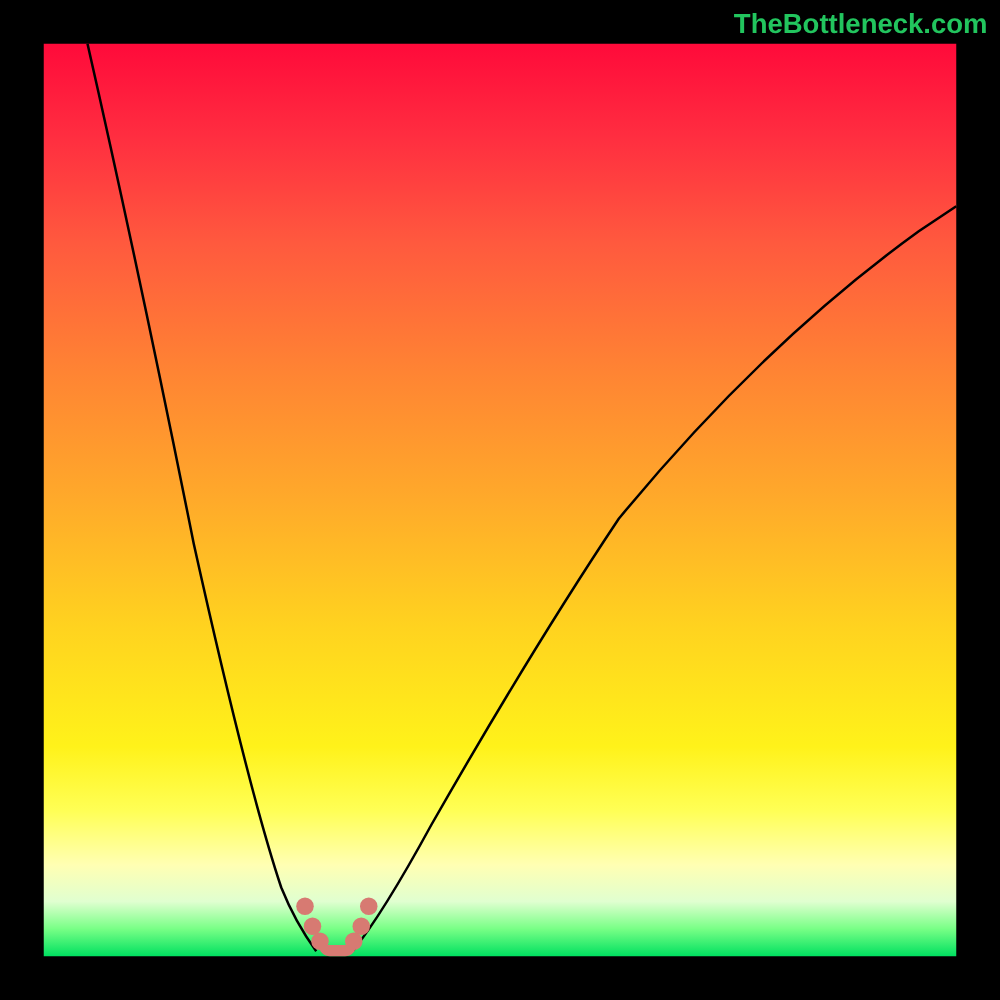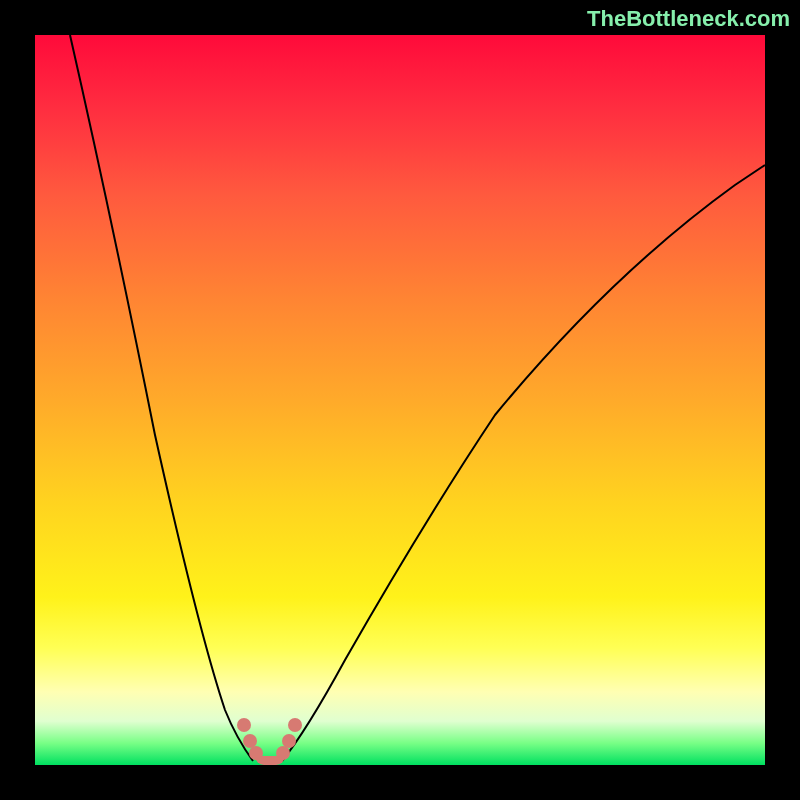--- a/index.html
+++ b/index.html
@@ -29,21 +29,21 @@
       #ffffb3 90%,
       #e0ffd0 94%,
       #78ff86 97%,
       #00e060 100%
     );
   }
   .attribution {
     position: absolute;
     top: 6px;
     right: 10px;
-    color: #86efac;
+    color: #22c55e;
     font-size: 22px;
     font-weight: bold;
     letter-spacing: 0px;
   }
   svg.curve {
     position: absolute;
     left: 0;
     top: 0;
     width: 730px;
     height: 730px;

